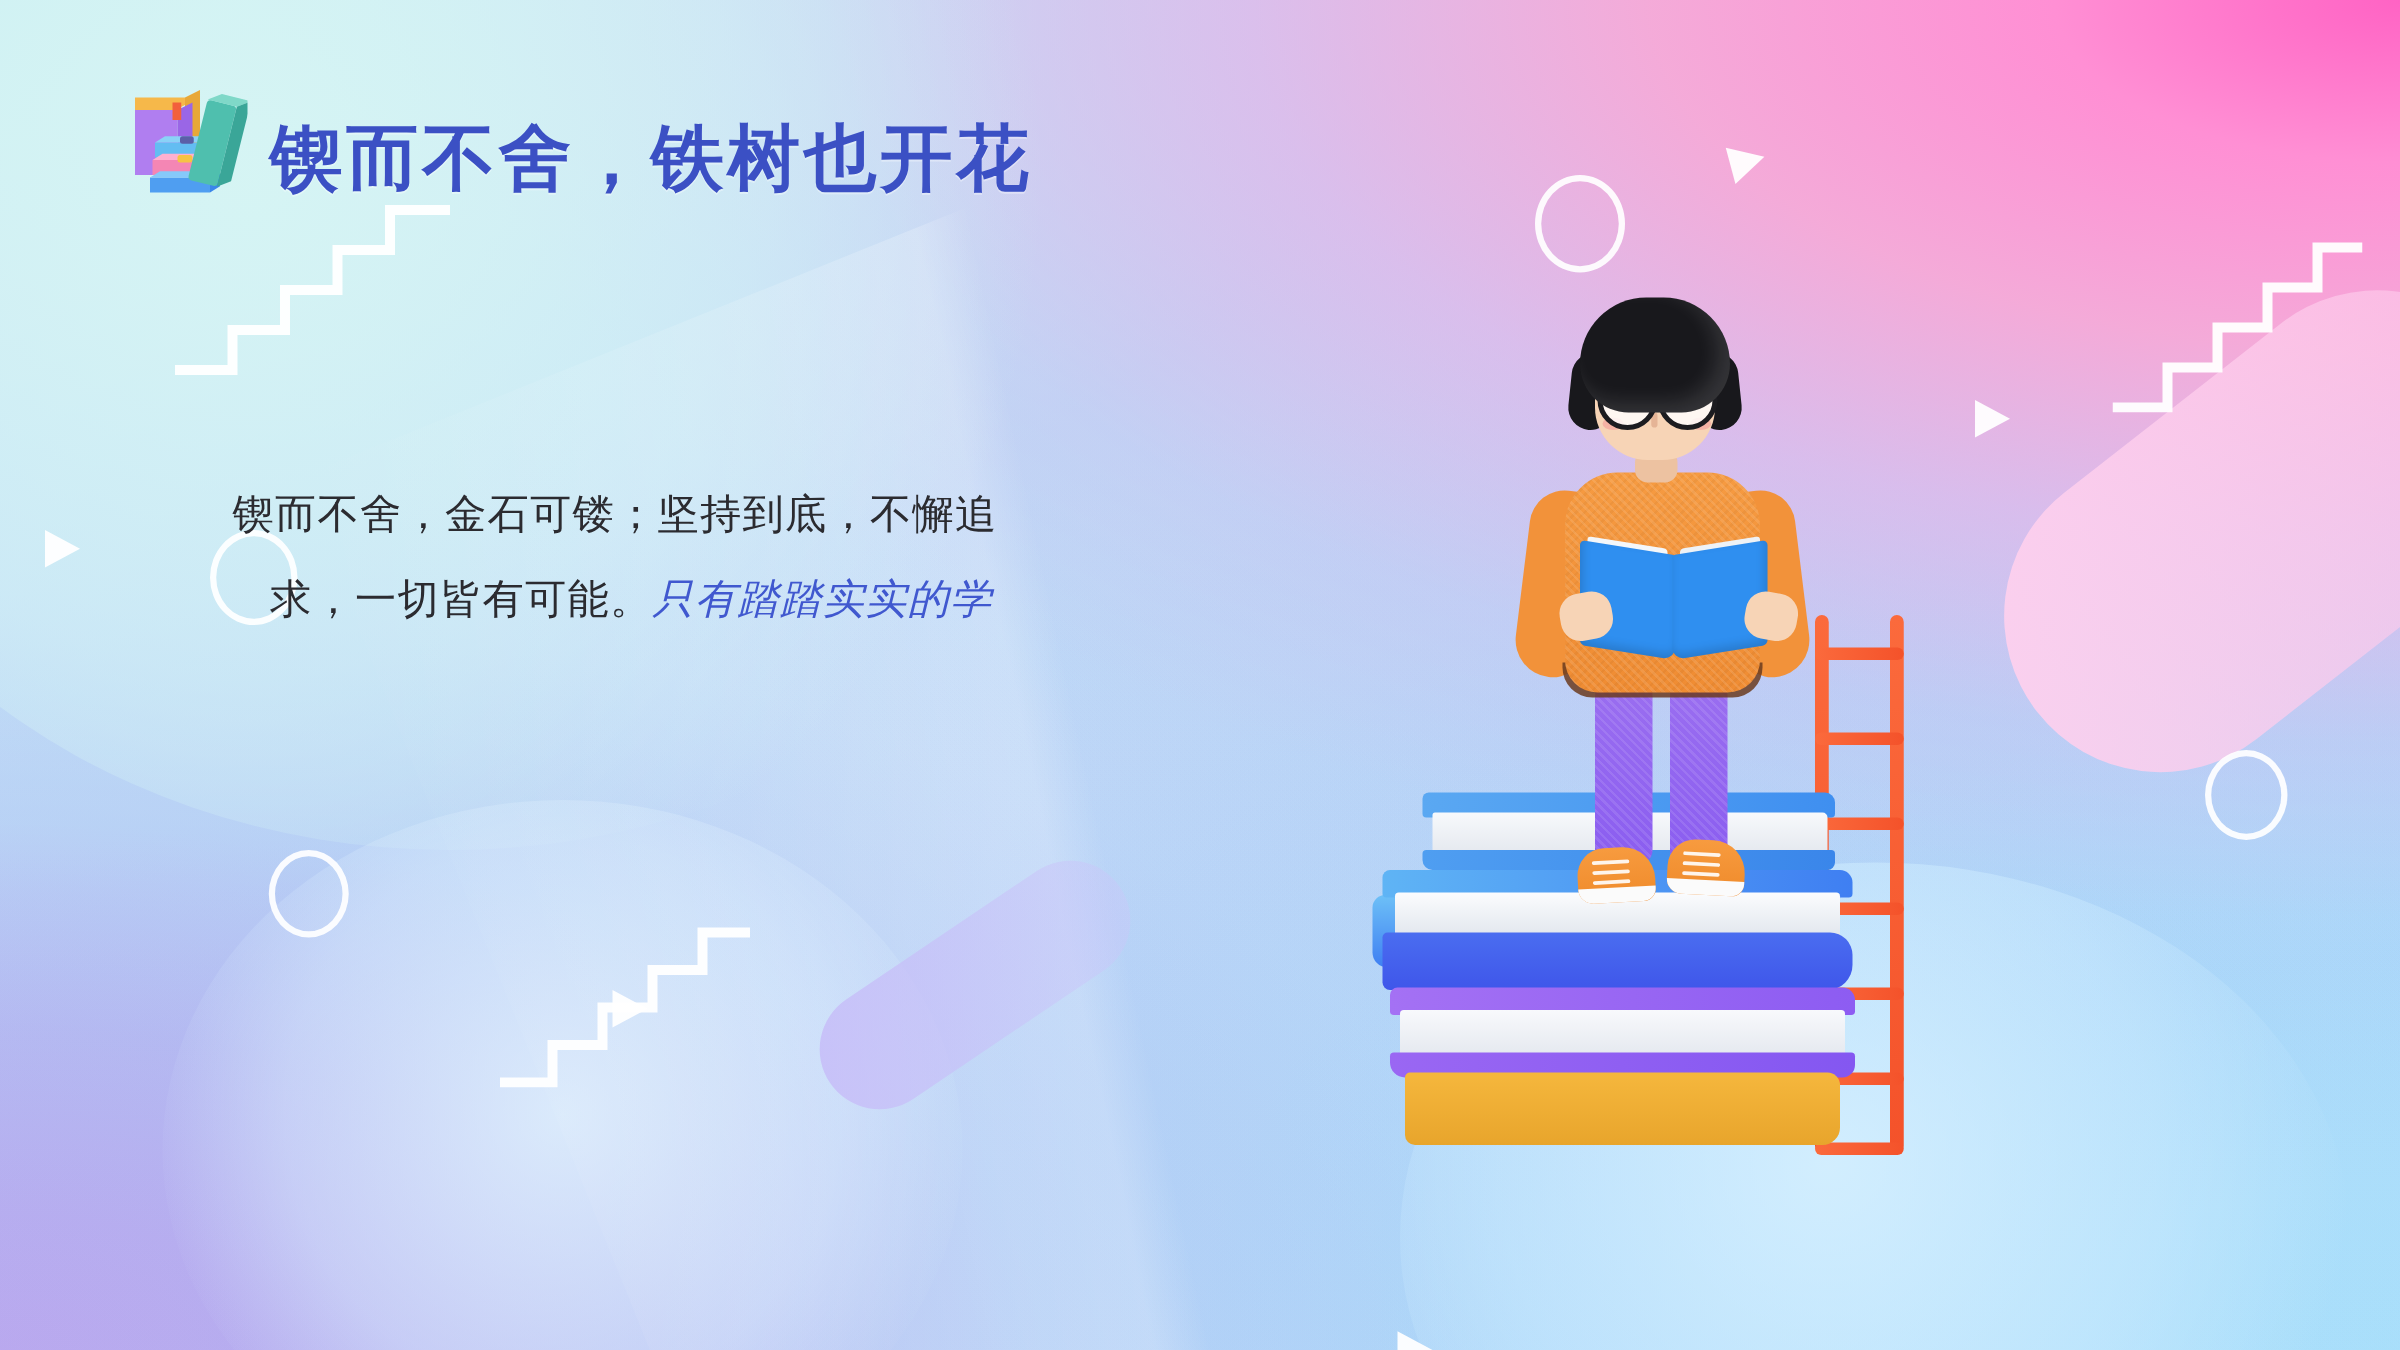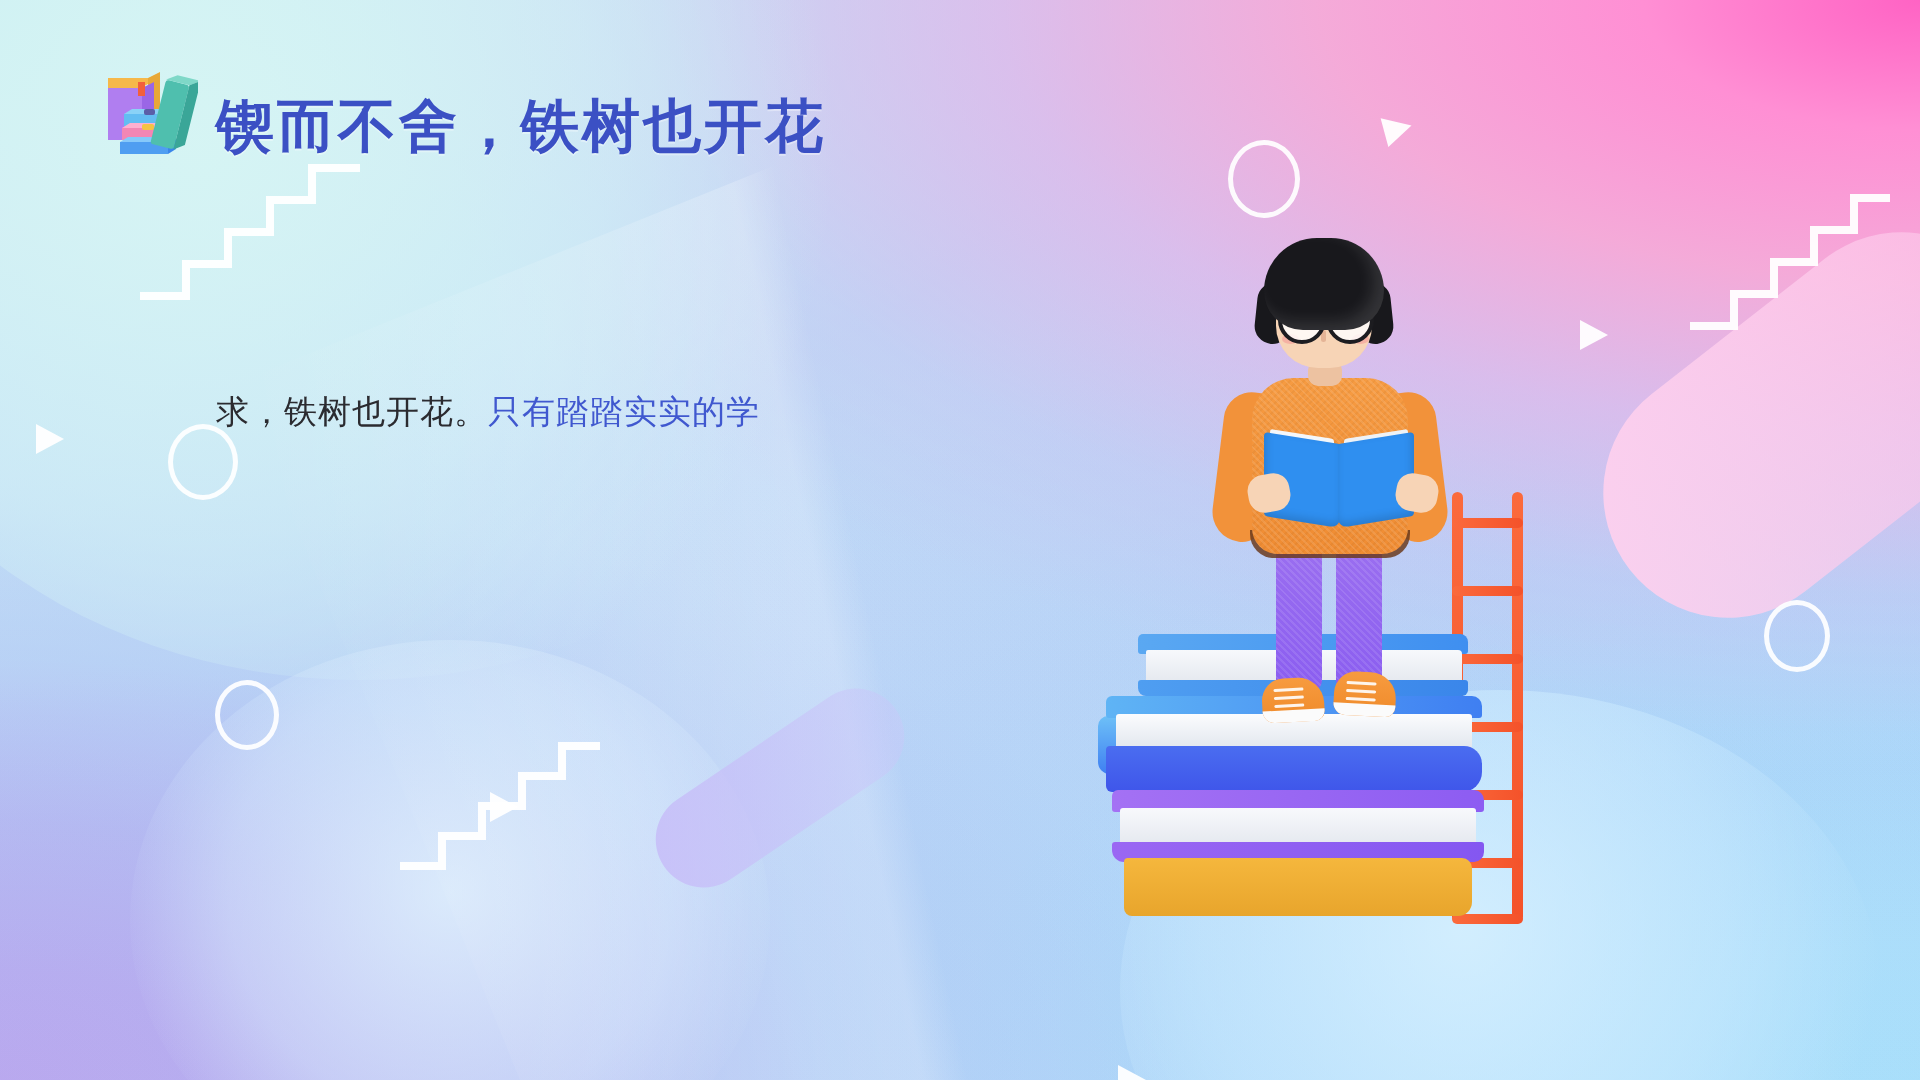--- a/index.html
+++ b/index.html
@@ -53,21 +53,21 @@
     text-shadow:0 2px 0 rgba(255,255,255,.35);
   }
 
   
   #body-block{position:absolute;left:186px;top:378px;width:632px;}
   .para-line{
     font-size:33px;line-height:68px;color:#2b2b30;letter-spacing:1px;
     font-family:"Liberation Serif","DejaVu Serif",serif;
     white-space:nowrap;
   }
-  .para-line .hl{color:#4058cf;}
+  .para-line .hl{color:#4058cf;font-style:italic;}
   .indent{padding-left:30px;}
 
   
   #illustration{position:absolute;left:1020px;top:230px;width:620px;height:700px;}
   .ill-part{position:absolute;}
 
   
   .hair{left:244px;top:8px;width:120px;height:92px;background:#18181c;
         border-radius:60px 60px 44px 44px;
         box-shadow:inset -10px -8px 16px rgba(255,255,255,.12);}
@@ -199,22 +199,25 @@
           <rect x="72" y="20" width="24" height="66" rx="3" fill="#4fbfae"></rect>
           <path d="M72 20 l10 -7 h24 l-10 7 z" fill="#7fd8c8"></path>
           <path d="M96 20 l10 -7 v66 l-10 7 z" fill="#3aa698"></path>
         </g>
       </g>
     </svg>
     <div id="title-text">锲而不舍，铁树也开花</div>
   </div>
 
   <div id="body-block">
+    <div class="para-line">
+      <span>锲而不舍，金石可镂；坚持到底，不懈追</span>
+    </div>
     <div class="para-line indent">
-      <span>求，铁树也开花。</span><span class="hl">只有踏踏实实的学</span>
+      <span>求，一切皆有可能。</span><span class="hl">只有踏踏实实的学</span>
     </div>
   </div>
 
   <div id="illustration">
 
     <div>
       <div class="ladder-rail" style="left:432px;top:262px;height:430px;"></div>
       <div class="ladder-rail" style="left:492px;top:262px;height:430px;"></div>
       <div class="ladder-rung" style="left:432px;top:288px;width:71px;"></div>
       <div class="ladder-rung" style="left:432px;top:356px;width:71px;"></div>

